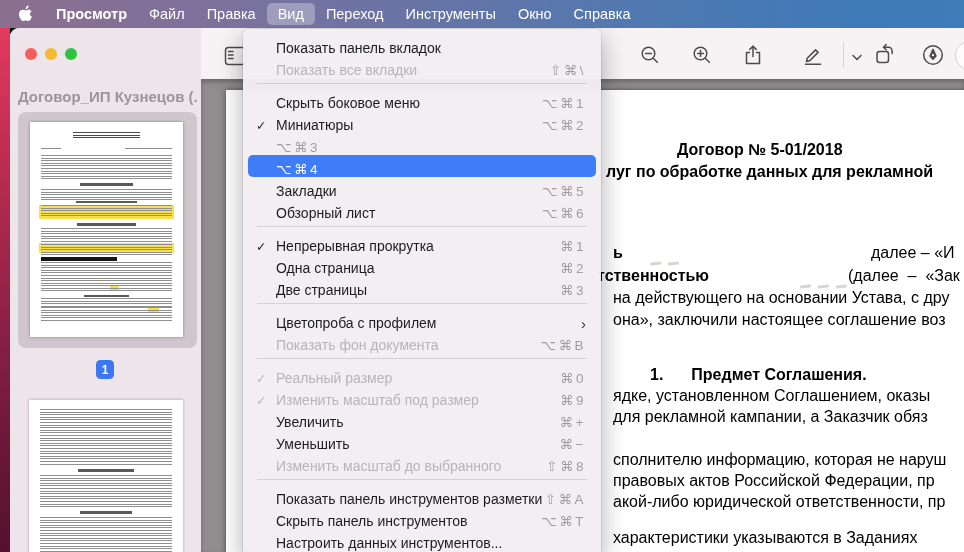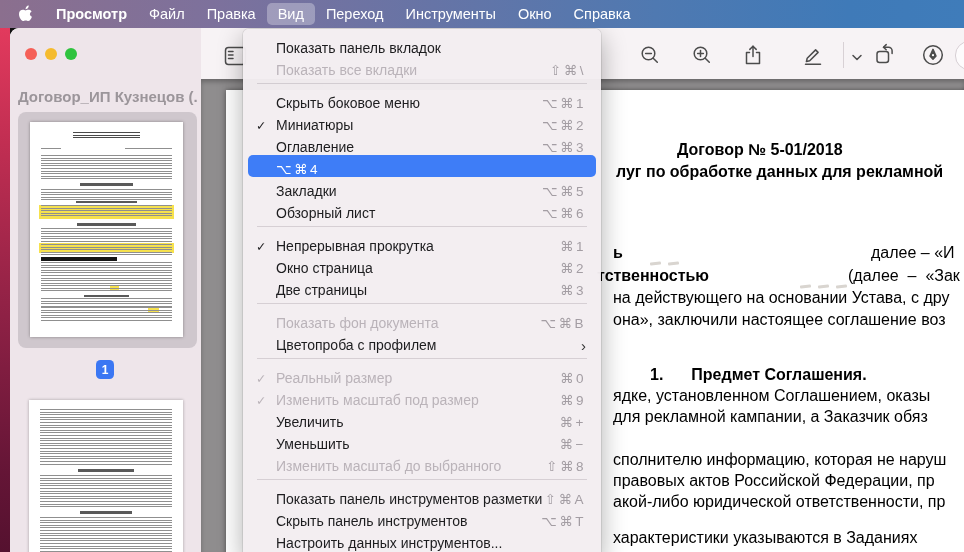--- a/index.html
+++ b/index.html
@@ -217,21 +217,21 @@
             <path d="M12 6.4 L15 13 L12 16.2 L9 13 Z" fill="#4c4c4c"></path>
             <circle cx="12" cy="12.2" r="1.1" fill="#fff" stroke="none"></circle>
           </svg>
       </span>
       <span class="search-sliver"></span>
     </div>
 
     <div class="docarea">
       <div class="page">
         <div class="dline b" style="left:451px;top:50px">Договор № 5-01/2018</div>
-        <div class="dline b" style="left:390px;top:72px">луг по обработке данных для рекламной</div>
+        <div class="dline b" style="left:380px;top:72px">луг по обработке данных для рекламной</div>
 
         <div class="dline b" style="left:387px;top:153px">ь</div>
         <div class="dline faint" style="left:424px;top:160px"><i></i><i></i></div>
         <div class="dline" style="left:645px;top:153px"><span>далее – «И</span></div>
 
         <div class="dline b" style="left:371px;top:176px">тственностью</div>
         <div class="dline faint" style="left:574px;top:183px"><i></i><i></i><i></i></div>
         <div class="dline" style="left:622px;top:176px">(далее  –  «Зак</div>
 
         <div class="dline" style="left:387px;top:198px">на действующего на основании Устава, с дру</div>
@@ -271,21 +271,20 @@
 
       </div>
       <div class="menu-item checked">
         <span class="check">✓</span>
         <span class="mi-label">Миниатюры</span>
         <span class="mi-shortcut">⌥⌘2</span>
 
       </div>
       <div class="menu-item">
         <span class="check">✓</span>
-        <span class="mi-label">Оглавление</span>
         <span class="mi-shortcut">⌥⌘3</span>
 
       </div>
       <div class="menu-item selected">
         <span class="check">✓</span>
         <span class="mi-shortcut">⌥⌘4</span>
 
       </div>
       <div class="menu-item">
         <span class="check">✓</span>
@@ -301,43 +300,43 @@
       </div>
       <div class="m-sep"></div>
       <div class="menu-item checked">
         <span class="check">✓</span>
         <span class="mi-label">Непрерывная прокрутка</span>
         <span class="mi-shortcut">⌘1</span>
 
       </div>
       <div class="menu-item">
         <span class="check">✓</span>
-        <span class="mi-label">Окно страница</span>
+        <span class="mi-label">Одна страница</span>
         <span class="mi-shortcut">⌘2</span>
 
       </div>
       <div class="menu-item">
         <span class="check">✓</span>
         <span class="mi-label">Две страницы</span>
         <span class="mi-shortcut">⌘3</span>
 
       </div>
       <div class="m-sep"></div>
-      <div class="menu-item disabled">
-        <span class="check">✓</span>
-        <span class="mi-label">Показать фон документа</span>
-        <span class="mi-shortcut">⌥⌘B</span>
-
-      </div>
       <div class="menu-item submenu">
         <span class="check">✓</span>
         <span class="mi-label">Цветопроба с профилем</span>
         <span class="mi-shortcut"></span>
         <span class="mi-sub">›</span>
       </div>
+      <div class="menu-item disabled">
+        <span class="check">✓</span>
+        <span class="mi-label">Показать фон документа</span>
+        <span class="mi-shortcut">⌥⌘B</span>
+
+      </div>
       <div class="m-sep"></div>
       <div class="menu-item checked disabled">
         <span class="check">✓</span>
         <span class="mi-label">Реальный размер</span>
         <span class="mi-shortcut">⌘0</span>
 
       </div>
       <div class="menu-item checked disabled">
         <span class="check">✓</span>
         <span class="mi-label">Изменить масштаб под размер</span>

